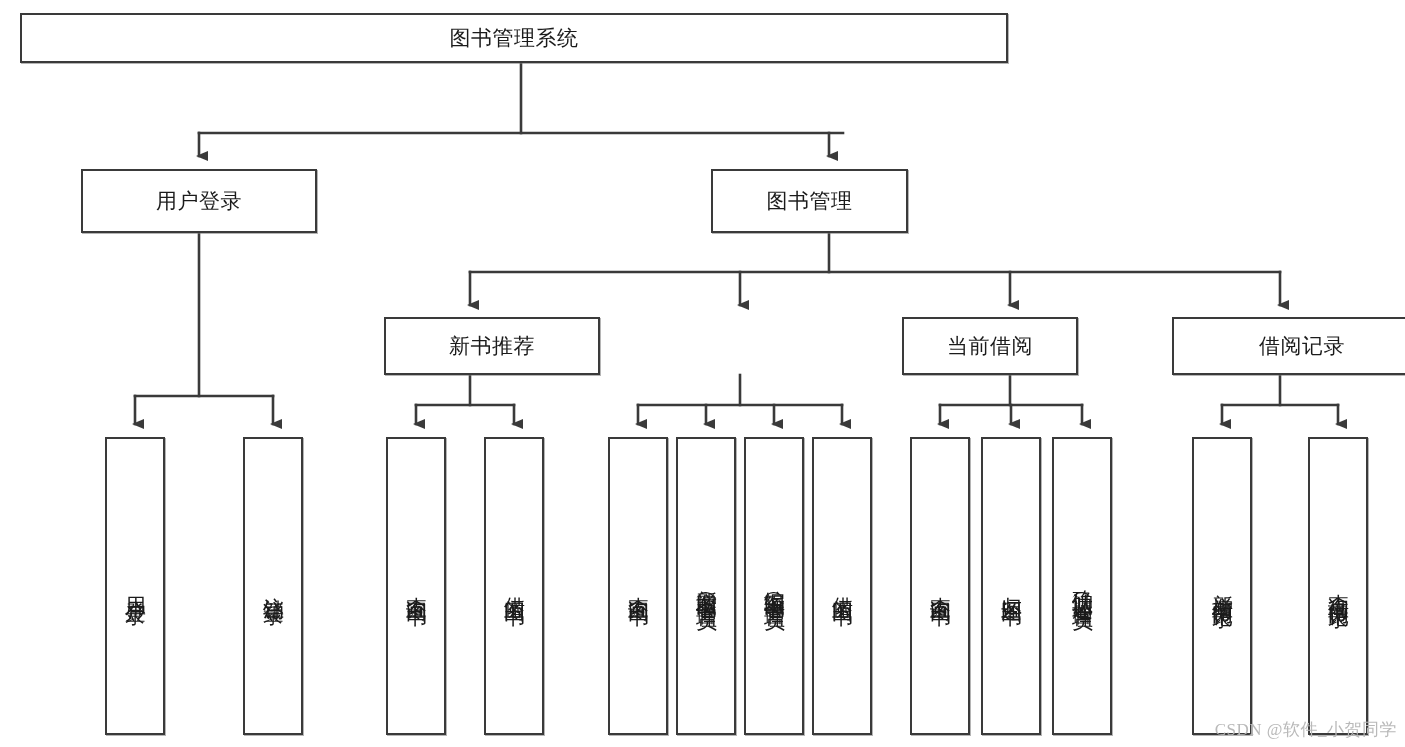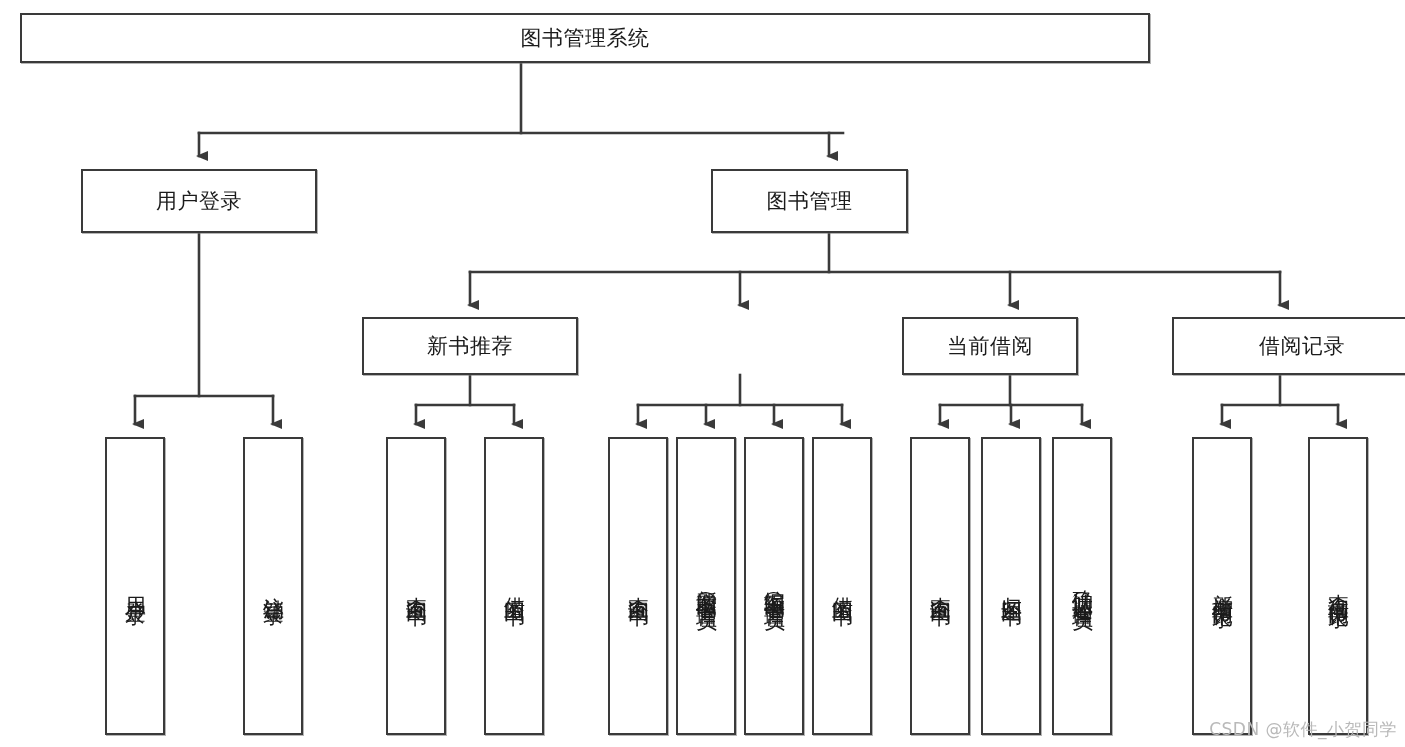--- a/index.html
+++ b/index.html
@@ -57,20 +57,21 @@
     line-height: 1;
   }
   .watermark {
     position: absolute;
     right: 8px;
     bottom: 6px;
     font-size: 17px;
     color: #b9b9b9;
     white-space: nowrap;
     letter-spacing: 0.5px;
+    font-family: Liberation Serif, serif;
   }
 </style>
 </head>
 <body>
 
 <div id="canvas">
 
   <svg id="edges" viewBox="0 0 1405 747" xmlns="http://www.w3.org/2000/svg">
     <defs>
       <marker id="arrow" markerWidth="12" markerHeight="12" refX="5" refY="9" orient="auto" markerUnits="userSpaceOnUse">
@@ -114,32 +115,32 @@
       <path d="M1011,405 L1011,424" marker-end="url(#arrow)"></path>
       <path d="M1082,405 L1082,424" marker-end="url(#arrow)"></path>
 
       <path d="M1280,375 L1280,405"></path>
       <path d="M1222,405 L1338,405"></path>
       <path d="M1222,405 L1222,424" marker-end="url(#arrow)"></path>
       <path d="M1338,405 L1338,424" marker-end="url(#arrow)"></path>
     </g>
   </svg>
 
-  <div class="node" id="node-root" style="left: 20px; top: 13px; width: 1130px; height: 50px;">
+  <div class="node" id="node-root" style="left: 20px; top: 13px; width: 988px; height: 50px;">
     <span class="label">图书管理系统</span>
   </div>
 
   <div class="node" id="node-user-login" style="left: 81px; top: 169px; width: 236px; height: 64px;">
     <span class="label">用户登录</span>
   </div>
   <div class="node" id="node-book-manage" style="left: 711px; top: 169px; width: 197px; height: 64px;">
     <span class="label">图书管理</span>
   </div>
 
-  <div class="node" id="node-new-book-recommend" style="left: 362px; top: 317px; width: 216px; height: 58px;">
+  <div class="node" id="node-new-book-recommend" style="left: 384px; top: 317px; width: 216px; height: 58px;">
     <span class="label">新书推荐</span>
   </div>
   <div class="node" id="node-current-borrow" style="left: 902px; top: 317px; width: 176px; height: 58px;">
     <span class="label">当前借阅</span>
   </div>
   <div class="node" id="node-borrow-record" style="left: 1172px; top: 317px; width: 260px; height: 58px;">
     <span class="label">借阅记录</span>
   </div>
 
   <div class="node leaf" id="node-leaf-user-login" style="left: 105px; top: 437px; width: 60px; height: 298px;">

